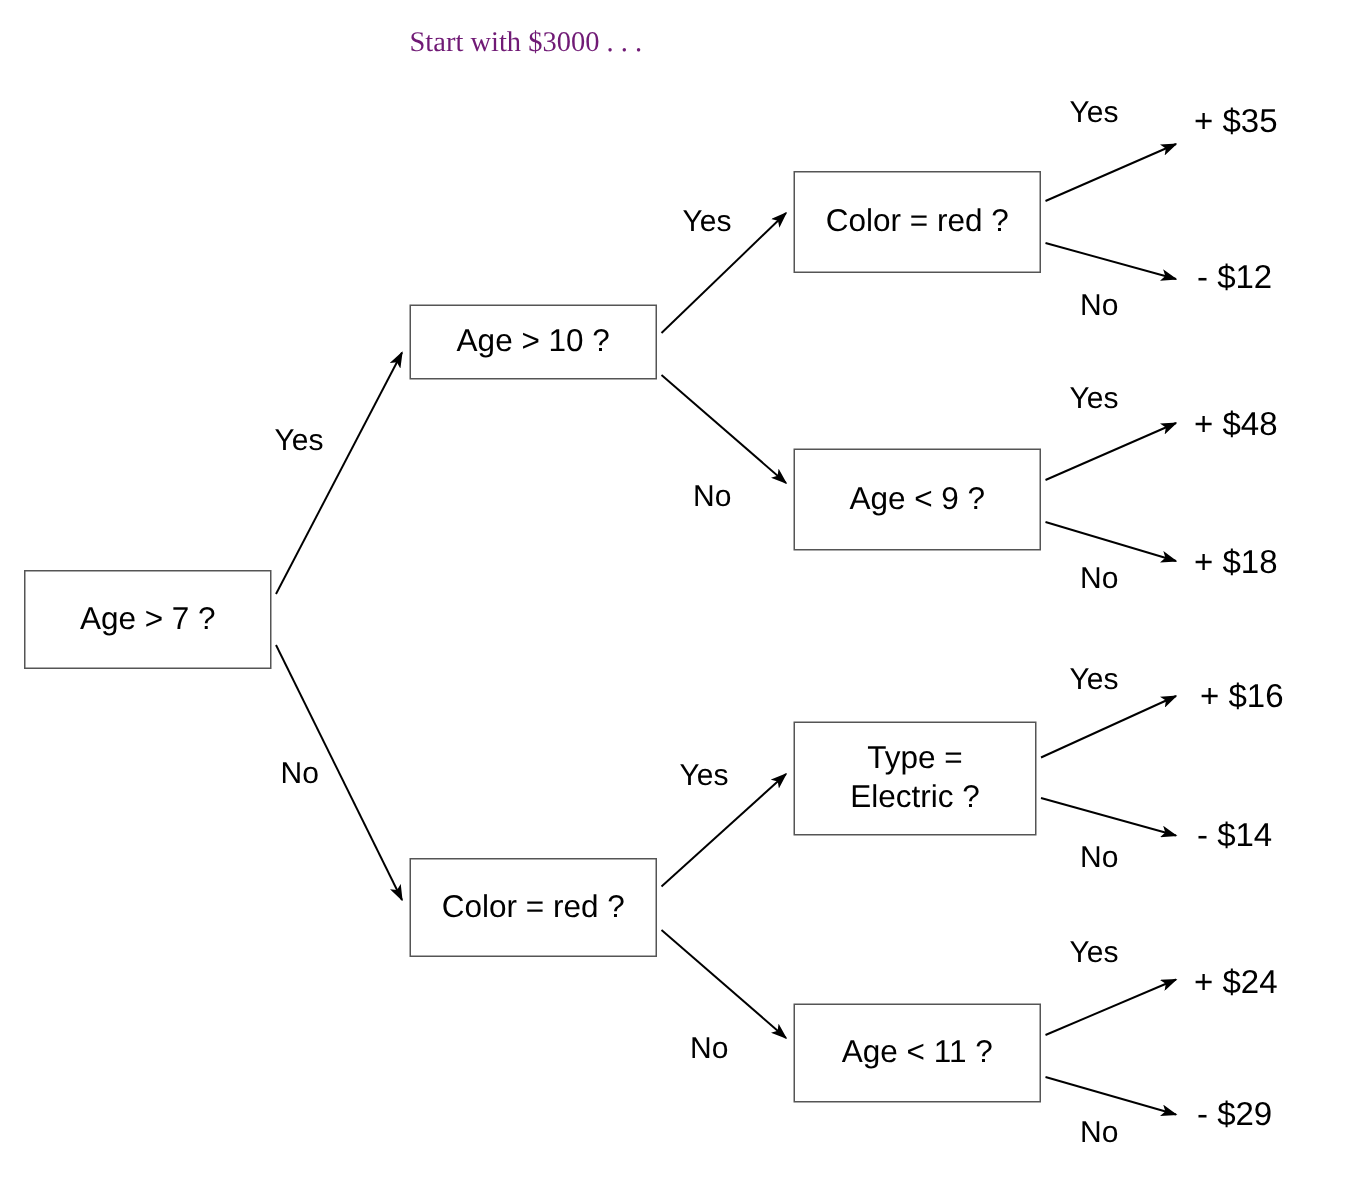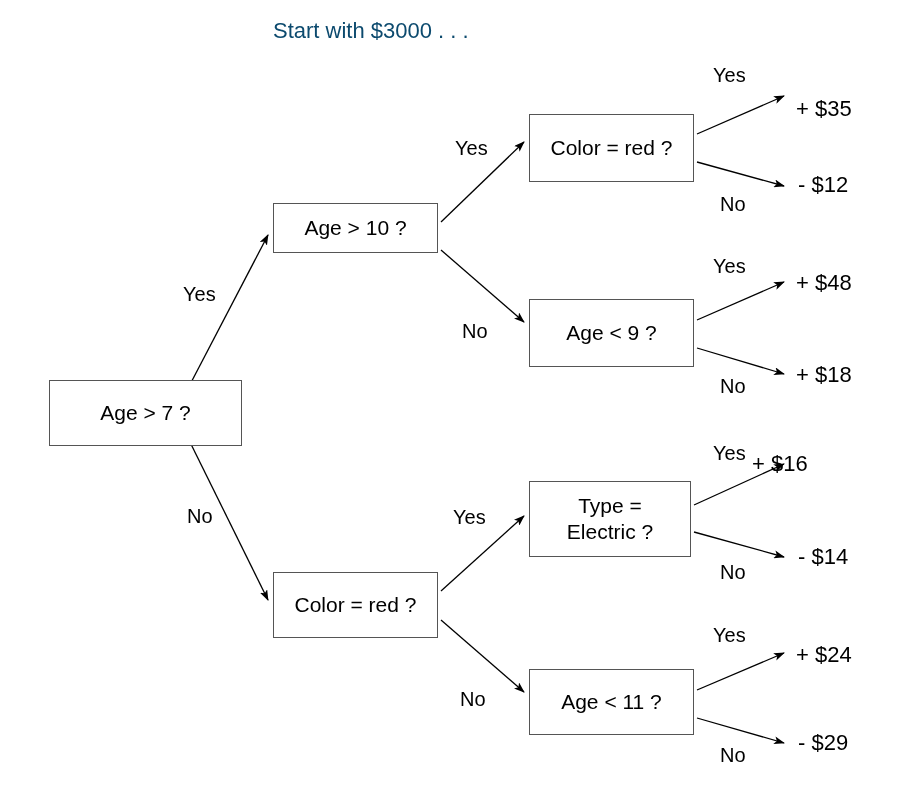--- a/index.html
+++ b/index.html
@@ -46,23 +46,24 @@
     white-space: nowrap;
   }
   .edge-label {
     position: absolute;
     font-size: 20px;
     color: #000000;
     white-space: nowrap;
   }
   .title {
     position: absolute;
-    font-size: 22px;
-    color: #0c4a6e;
+    font-size: 19px;
+    color: #701a75;
     white-space: nowrap;
+    font-family: Liberation Serif, serif;
   }
 </style>
 </head>
 <body>
 
 <div id="canvas">
 
   <div class="title" style="left:273px; top:18px;">Start with $3000 . . .</div>
 
   <svg id="edges" viewBox="0 0 908 789" xmlns="http://www.w3.org/2000/svg">
@@ -83,35 +84,35 @@
         <line x1="441" y1="591" x2="524" y2="516" stroke="#000000" stroke-width="1.3" marker-end="url(#arrowhead)"></line>
         <line x1="441" y1="620" x2="524" y2="692" stroke="#000000" stroke-width="1.3" marker-end="url(#arrowhead)"></line>
         <line x1="694" y1="505" x2="784" y2="464" stroke="#000000" stroke-width="1.3" marker-end="url(#arrowhead)"></line>
         <line x1="694" y1="532" x2="784" y2="557" stroke="#000000" stroke-width="1.3" marker-end="url(#arrowhead)"></line>
         <line x1="697" y1="690" x2="784" y2="653" stroke="#000000" stroke-width="1.3" marker-end="url(#arrowhead)"></line>
         <line x1="697" y1="718" x2="784" y2="743" stroke="#000000" stroke-width="1.3" marker-end="url(#arrowhead)"></line>
       </g>
   </svg>
 
   <div id="node-layer">
-      <div class="node" style="left: 16px; top: 380px; width: 193px; height: 66px; margin-left: 33px;">Age &gt; 7 ?</div>
+      <div class="node" style="left: 16px; top: 380px; width: 165px; height: 66px;">Age &gt; 7 ?</div>
       <div class="node" style="left: 273px; top: 203px; width: 165px; height: 50px;">Age &gt; 10 ?</div>
       <div class="node" style="left: 529px; top: 114px; width: 165px; height: 68px;">Color = red ?</div>
       <div class="node" style="left: 529px; top: 299px; width: 165px; height: 68px;">Age &lt; 9 ?</div>
       <div class="node" style="left: 273px; top: 572px; width: 165px; height: 66px;">Color = red ?</div>
       <div class="node" style="left: 529px; top: 481px; width: 162px; height: 76px; text-align: center;">Type =
 Electric ?</div>
       <div class="node" style="left: 529px; top: 669px; width: 165px; height: 66px;">Age &lt; 11 ?</div>
     </div>
   <div id="leaf-layer">
-      <div class="leaf" style="left: 796px; top: 96px;">+ $35</div>
+      <div class="leaf" style="left: 796px; top: 68px;">+ $35</div>
       <div class="leaf" style="left: 798px; top: 172px;">- $12</div>
       <div class="leaf" style="left: 796px; top: 270px;">+ $48</div>
       <div class="leaf" style="left: 796px; top: 362px;">+ $18</div>
-      <div class="leaf" style="left: 752px; top: 451px;">+ $16</div>
+      <div class="leaf" style="left: 800px; top: 451px;">+ $16</div>
       <div class="leaf" style="left: 798px; top: 544px;">- $14</div>
       <div class="leaf" style="left: 796px; top: 642px;">+ $24</div>
       <div class="leaf" style="left: 798px; top: 730px;">- $29</div>
     </div>
   <div id="edge-label-layer">
       <div class="edge-label" style="left: 183px; top: 283px;">Yes</div>
       <div class="edge-label" style="left: 187px; top: 505px;">No</div>
       <div class="edge-label" style="left: 455px; top: 137px;">Yes</div>
       <div class="edge-label" style="left: 462px; top: 320px;">No</div>
       <div class="edge-label" style="left: 713px; top: 64px;">Yes</div>

